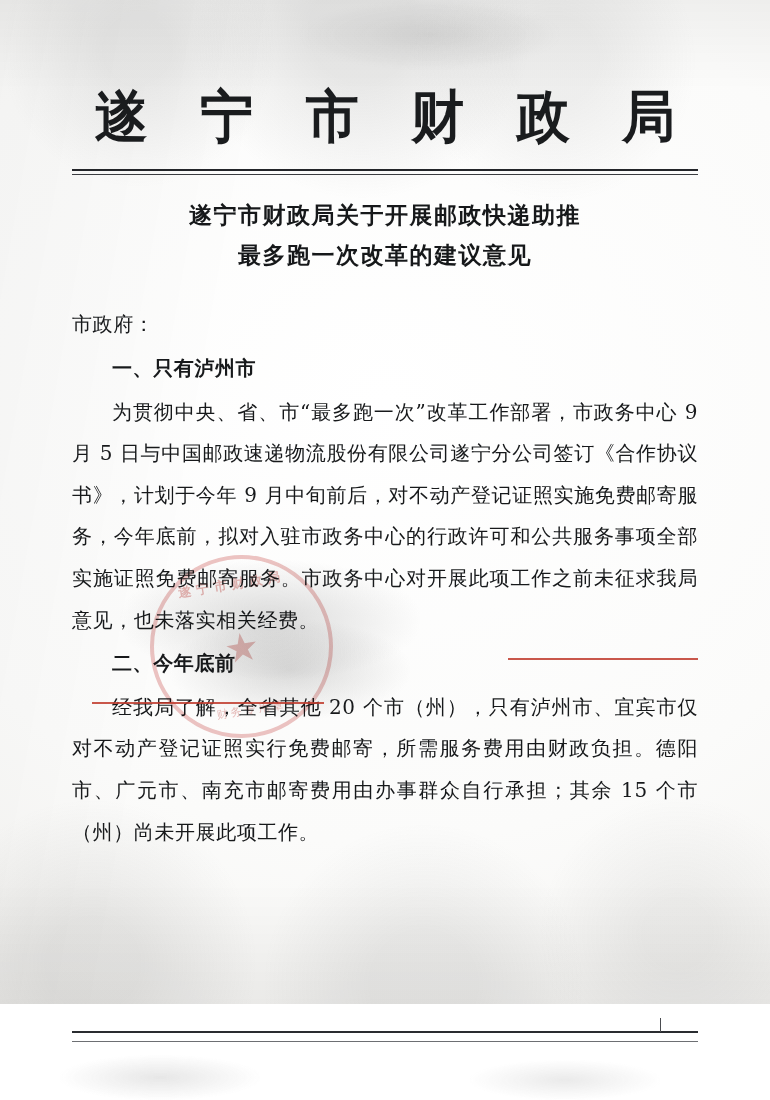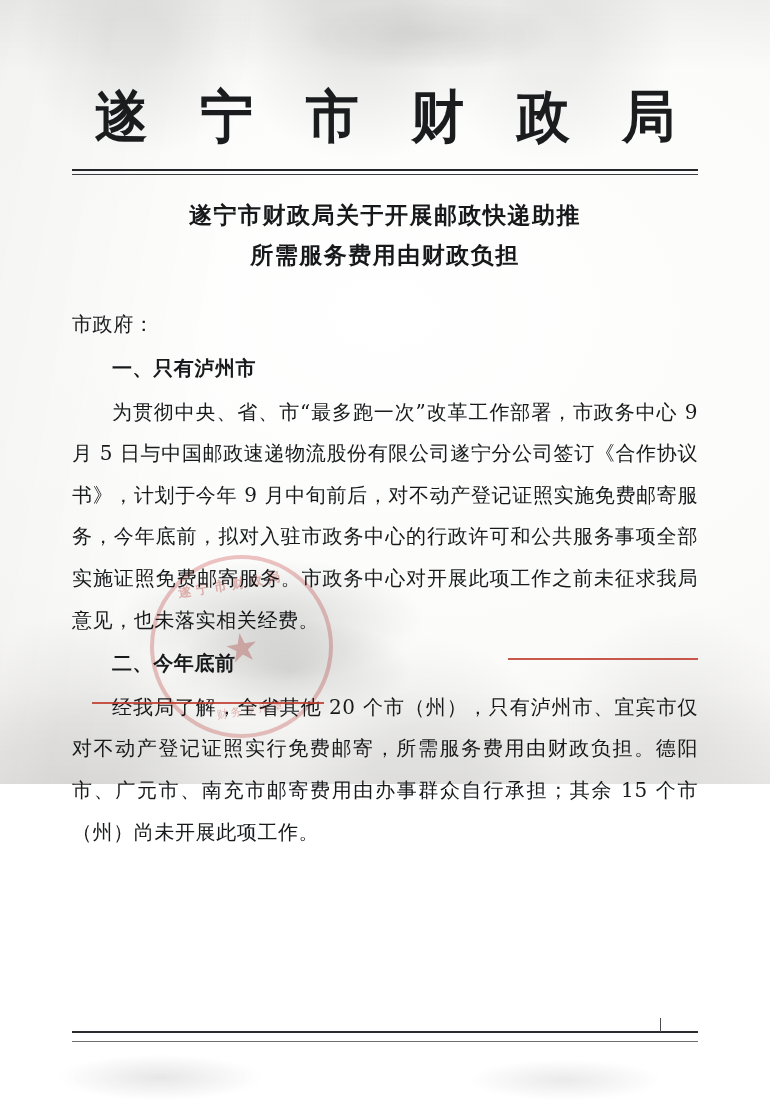--- a/index.html
+++ b/index.html
@@ -12,21 +12,21 @@
     height: 1100px;
     overflow: hidden;
     font-family: "DejaVu Serif", "Liberation Serif", serif;
     color: #16181a;
   }
 
   
   .scan {
     position: relative;
     width: 770px;
-    height: 784px;
+    height: 1004px;
     background:
       radial-gradient(ellipse 120% 80% at 50% 40%, #ffffff 0%, #fbfbfa 55%, #f2f1ee 100%);
   }
   
   .scan::before {
     content: "";
     position: absolute;
     inset: 0;
     pointer-events: none;
     background:
@@ -221,21 +221,21 @@
     <div class="masthead">
       <div class="masthead-title">遂 宁 市 财 政 局</div>
       <div class="rule-double">
         <div class="r1"></div>
         <div class="r2"></div>
       </div>
     </div>
 
     <div class="doc-title">
       <span class="ln">遂宁市财政局关于开展邮政快递助推</span>
-      <span class="ln">所需服务费用由财政负担</span>
+      <span class="ln">最多跑一次改革的建议意见</span>
     </div>
 
     <div class="body-text">
       <p class="p flush">市政府：</p>
       <p class="p heading">一、只有泸州市</p>
       <p class="p">为贯彻中央、省、市“最多跑一次”改革工作部署，市政务中心 9 月 5 日与中国邮政速递物流股份有限公司遂宁分公司签订《合作协议书》，计划于今年 9 月中旬前后，对不动产登记证照实施免费邮寄服务，今年底前，拟对入驻市政务中心的行政许可和公共服务事项全部实施证照免费邮寄服务。市政务中心对开展此项工作之前未征求我局意见，也未落实相关经费。</p>
       <p class="p heading">二、今年底前</p>
       <p class="p">经我局了解，全省其他 20 个市（州），只有泸州市、宜宾市仅对不动产登记证照实行免费邮寄，所需服务费用由财政负担。德阳市、广元市、南充市邮寄费用由办事群众自行承担；其余 15 个市（州）尚未开展此项工作。</p>
     </div>
 

